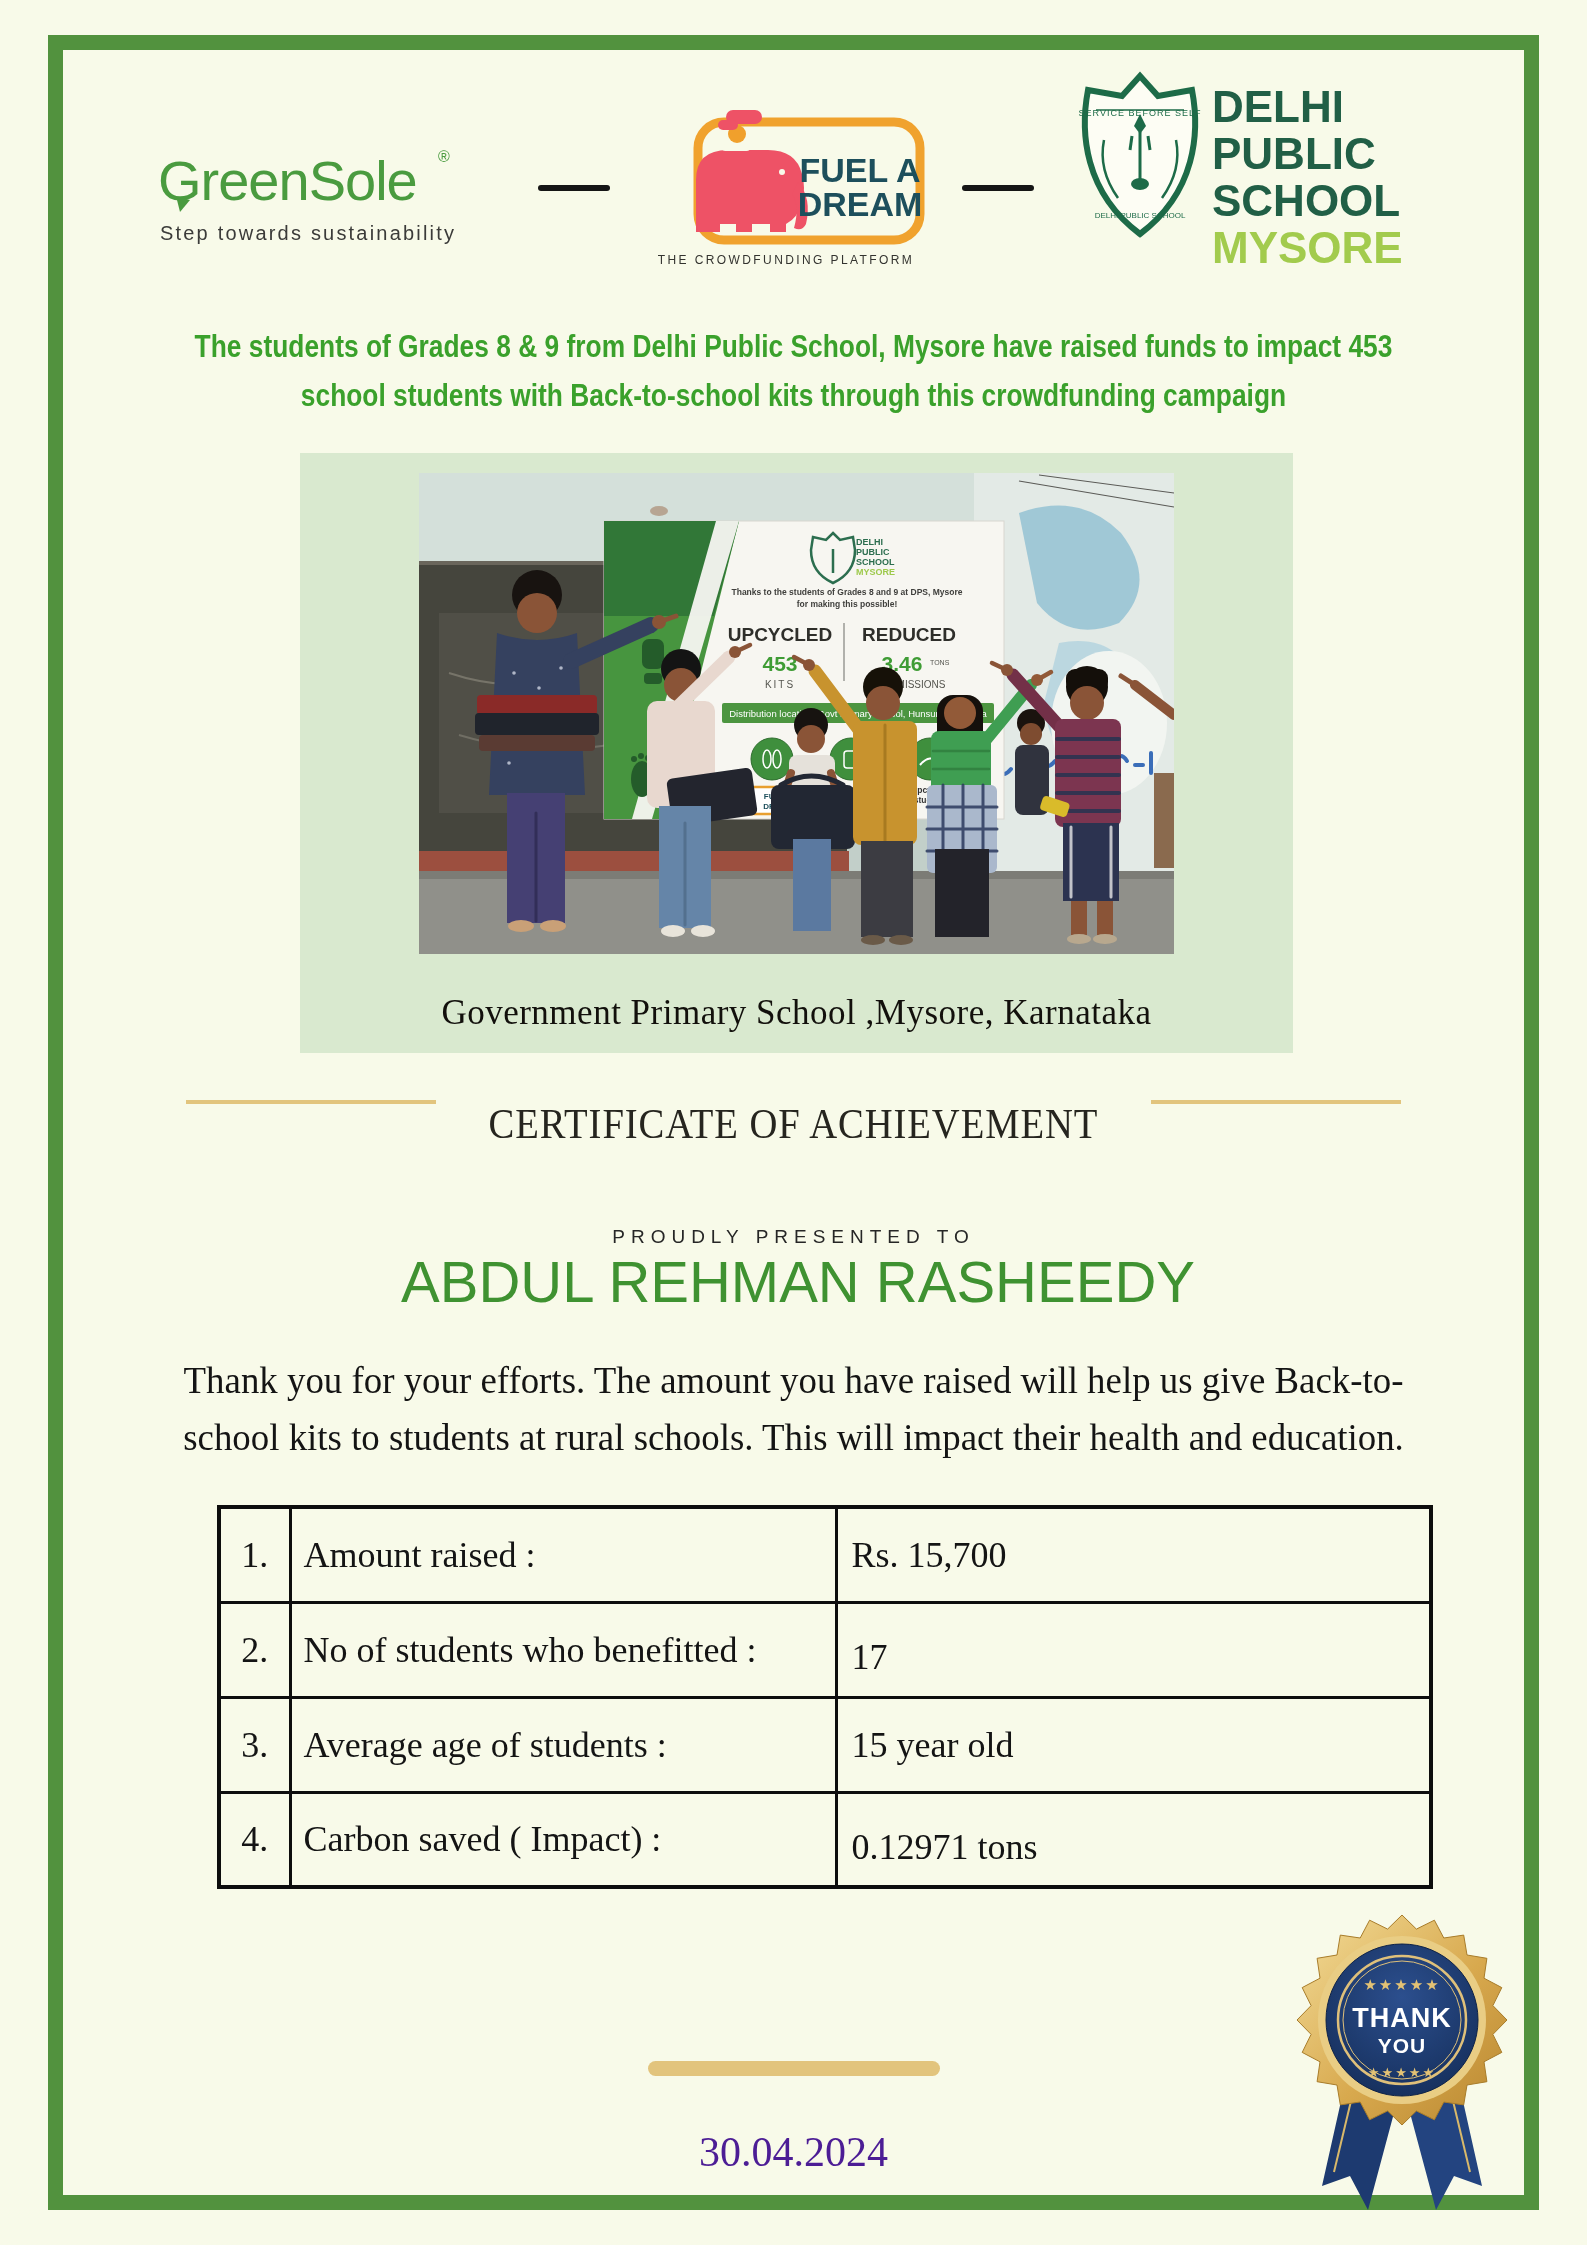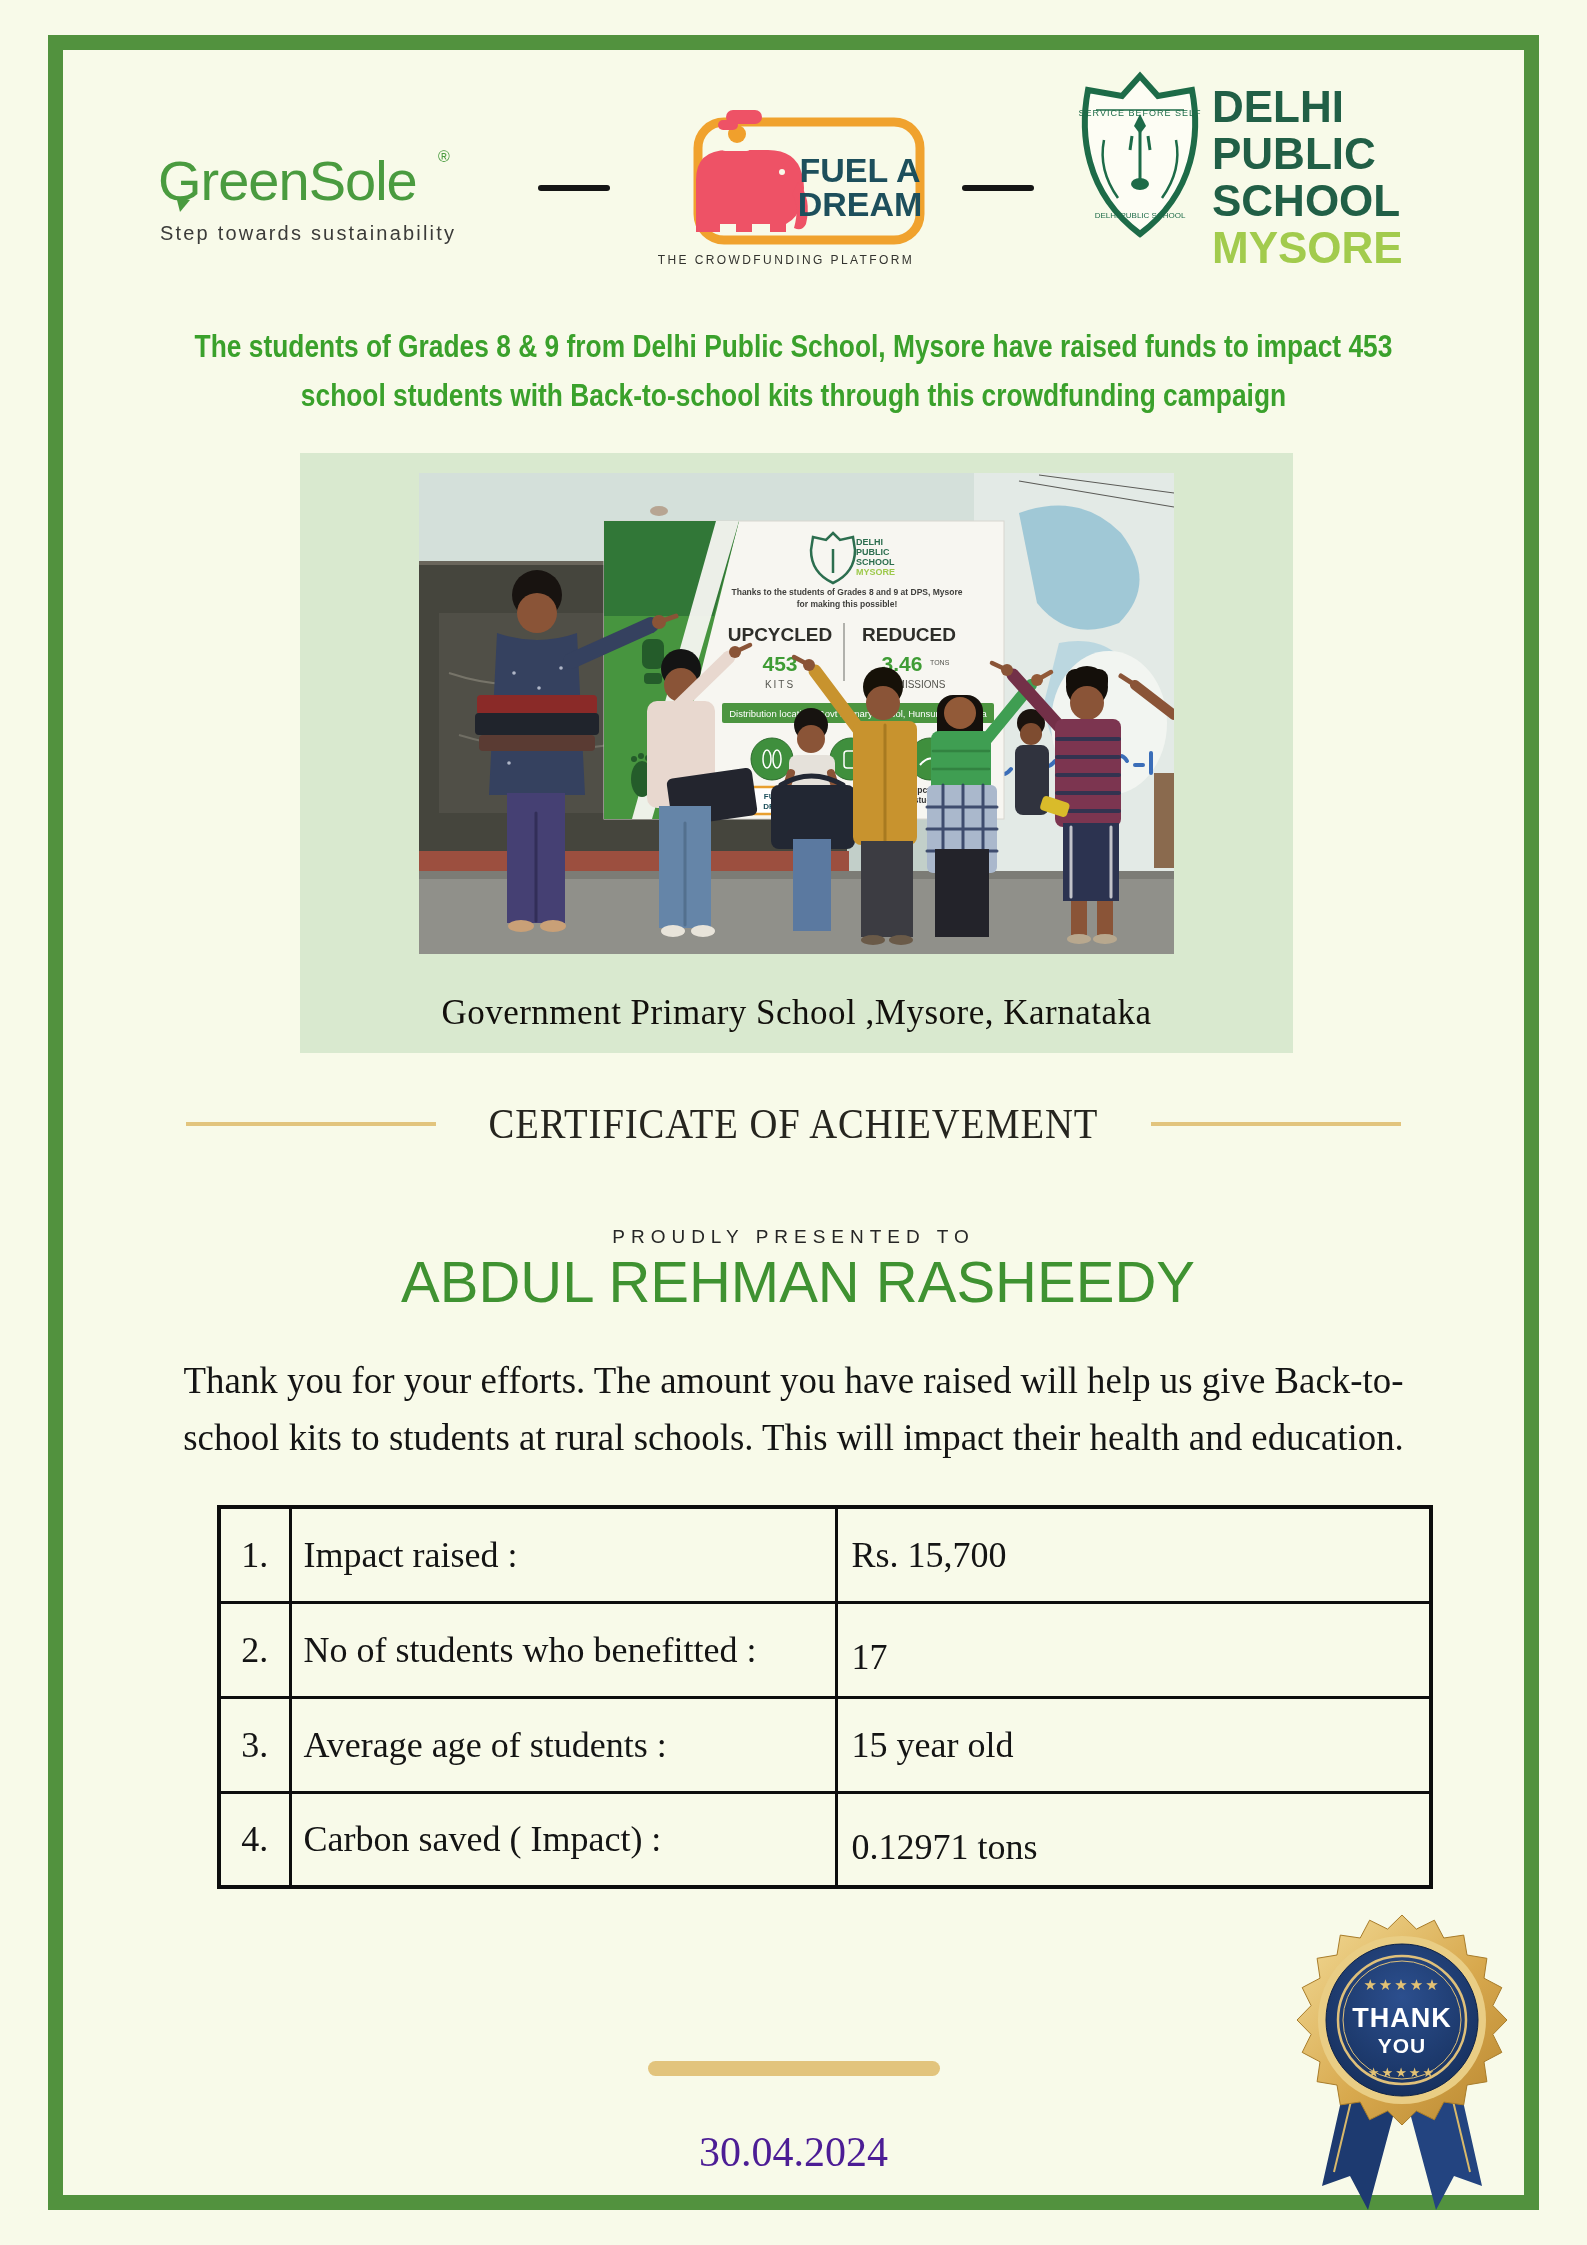--- a/index.html
+++ b/index.html
@@ -17,21 +17,21 @@
             font-family:"Liberation Sans",sans-serif;font-weight:bold;
             font-size:31px;line-height:49px;color:#3aa12b;}
   .headline .hl{display:block;transform:scaleX(.85);transform-origin:center;white-space:nowrap;}
   
   .panel{position:absolute;top:453px;left:300px;width:993px;height:600px;background:#d9e9cf;}
   .photo{position:absolute;top:20px;left:119px;width:755px;height:481px;display:block;}
   .caption{position:absolute;bottom:20px;left:0;right:0;text-align:center;
            font-size:35px;color:#12100c;letter-spacing:.5px;margin-top:12px;}
   
   .cert-title-row{position:absolute;top:1100px;left:0;right:0;display:flex;
-                  align-items:center;justify-content:center;gap:26px;}
+                  align-items:flex-start;justify-content:center;gap:26px;}
   .gold-line{width:250px;height:4px;background:#e2c47d;}
   .cert-title{font-size:42px;letter-spacing:1px;color:#26251f;white-space:nowrap;
               transform:scaleX(.92);transform-origin:center;}
   .presented{position:absolute;top:1182px;left:0;right:0;text-align:center;
              font-family:"Liberation Sans",sans-serif;font-size:19px;
              letter-spacing:6px;color:#262626;margin-top:44px;}
   .name{position:absolute;top:1248px;left:0;right:0;text-align:center;
         font-family:"Liberation Sans",sans-serif;font-size:58px;color:#3f9231;margin-left:9px;}
   .bodytext{position:absolute;top:1352px;left:0;right:0;text-align:center;
             font-size:38px;line-height:57px;color:#141414;}
@@ -340,21 +340,21 @@
 
   <table class="datatable">
     <colgroup>
         <col style="width:71px">
         <col style="width:546px">
         <col>
       </colgroup>
     <tbody>
         <tr>
       <td class="num">1.</td>
-      <td class="label">Impact raised :</td>
+      <td class="label">Amount raised :</td>
       <td class="value">Rs. 15,700</td>
     </tr>
     <tr>
       <td class="num">2.</td>
       <td class="label">No of students who benefitted :</td>
       <td class="value low">17</td>
     </tr>
     <tr>
       <td class="num">3.</td>
       <td class="label">Average age of students :</td>

